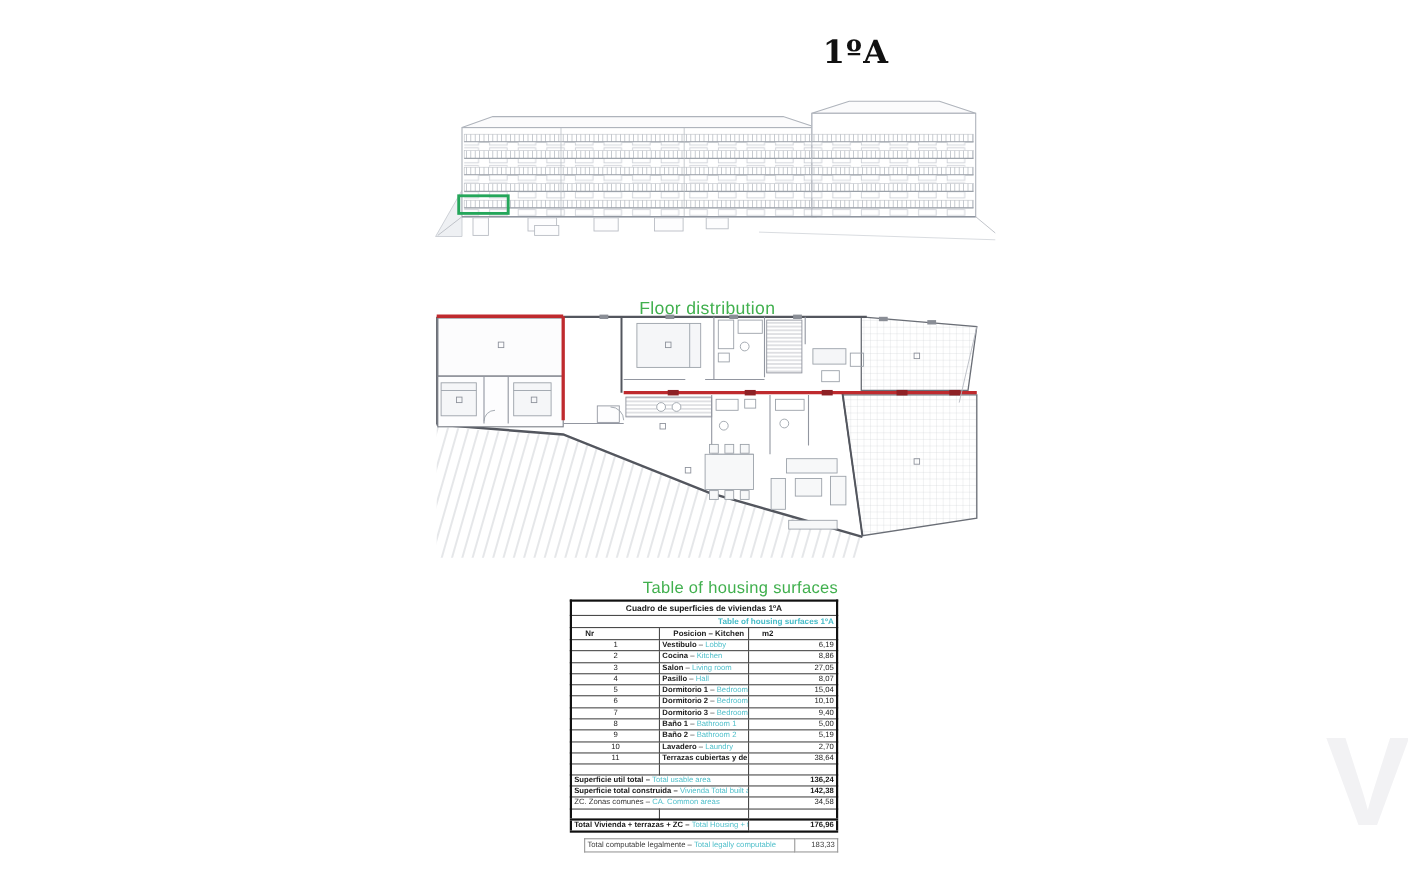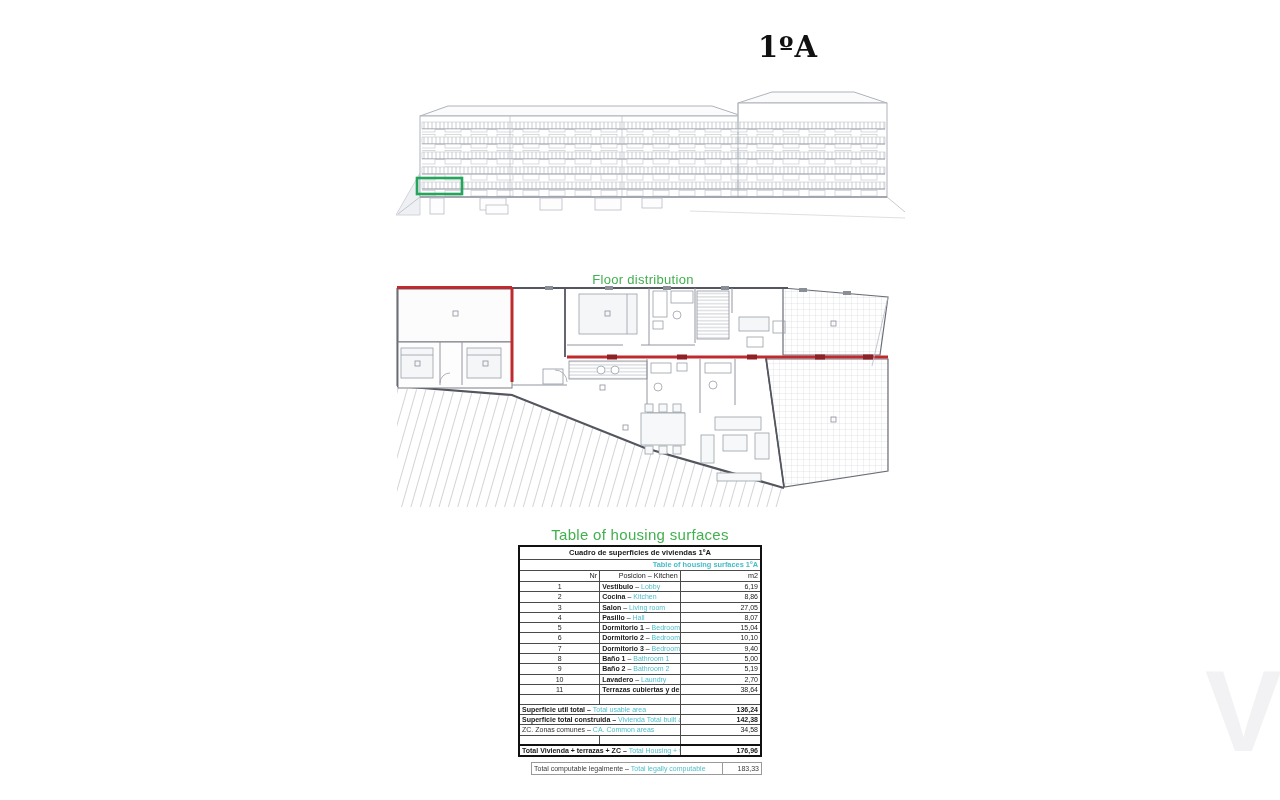--- a/index.html
+++ b/index.html
@@ -2,48 +2,48 @@
 <html><head>
 <meta charset="utf-8">
 <style>
   html,body{margin:0;padding:0;}
   body{
     width:1280px;height:800px;position:relative;overflow:hidden;
     background:#ffffff;font-family:"Liberation Sans",sans-serif;color:#1a1a1a;
   }
   
   .unit-title{
-    position:absolute;left:748px;top:30px;width:80px;text-align:center;
+    position:absolute;left:748px;top:30px;width:80px;
     font-family:"DejaVu Serif",serif;font-weight:bold;font-size:29px;color:#111;
     letter-spacing:1px;
   }
   
   .elevation-wrap{position:absolute;left:390px;top:85px;width:515px;height:135px;}
   .plan-wrap{position:absolute;left:395px;top:285px;width:495px;height:225px;}
   .green-caption{
-    position:absolute;color:#41b04e;font-size:13px;font-weight:400;
+    position:absolute;color:#41b04e;font-size:16px;font-weight:400;
     letter-spacing:.3px;
   }
   .caption-floor{left:558px;top:272px;width:170px;text-align:center;}
-  .caption-table{left:518px;top:526px;width:244px;text-align:center;font-size:15px;}
+  .caption-table{left:518px;top:526px;width:244px;text-align:right;font-size:15px;}
   
   .table-wrap{position:absolute;left:518px;top:545px;width:244px;}
   table.surfaces{
     width:244px;border-collapse:collapse;table-layout:fixed;
     border:2px solid #111;background:#fff;
   }
   table.surfaces td{
     border:1px solid #4a4a4a;padding:0 2px;height:9.3px;line-height:9.3px;
     font-size:7px;white-space:nowrap;overflow:hidden;
   }
   td.c-nr{width:15px;text-align:center;padding:0;}
   td.c-m2{width:34px;text-align:right;}
   tr.t1 td{font-size:7.6px;font-weight:bold;text-align:center;height:11.5px;line-height:11.5px;}
   tr.t2 td{font-size:7.4px;font-weight:bold;text-align:right;color:#45bcc8;height:10.5px;line-height:10.5px;}
-  tr.cols td{font-weight:normal;text-align:right;font-size:7.2px;height:10px;line-height:10px;padding-left:12px;}
+  tr.cols td{font-weight:bold;text-align:left;font-size:7.2px;height:10px;line-height:10px;padding-left:12px;}
   span.es{color:#1a1a1a;font-weight:600;}
   span.sep{color:#1a1a1a;}
   span.en{color:#4fbfca;font-weight:400;}
   tr.spacer td{height:8.5px;}
   tr.sum td{font-weight:600;}
   tr.sum span.es{font-weight:700;}
   tr.sum.light span.es{font-weight:400;color:#333;}
   tr.sum.light td{font-weight:400;}
   tr.total td{
     border-top:2px solid #111;border-bottom:2px solid #111;font-weight:700;

